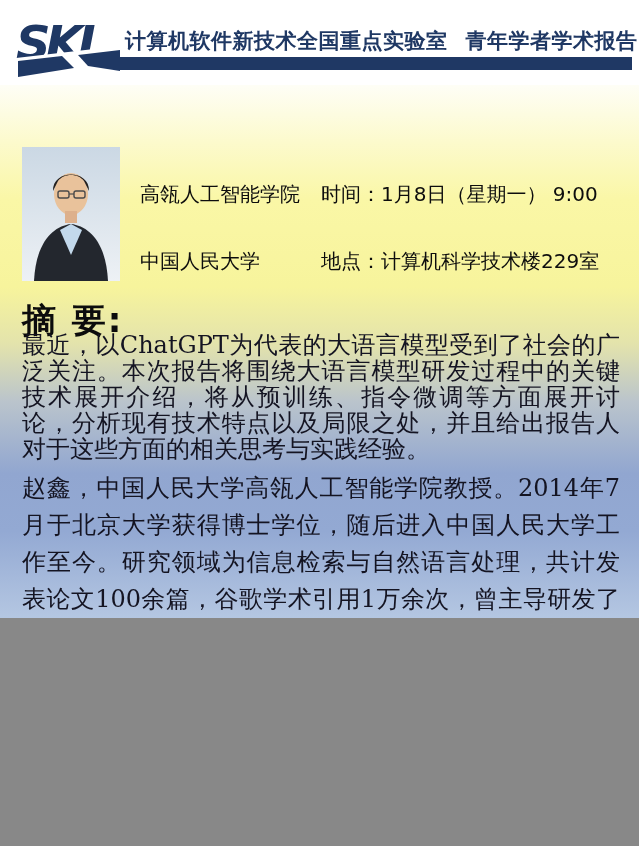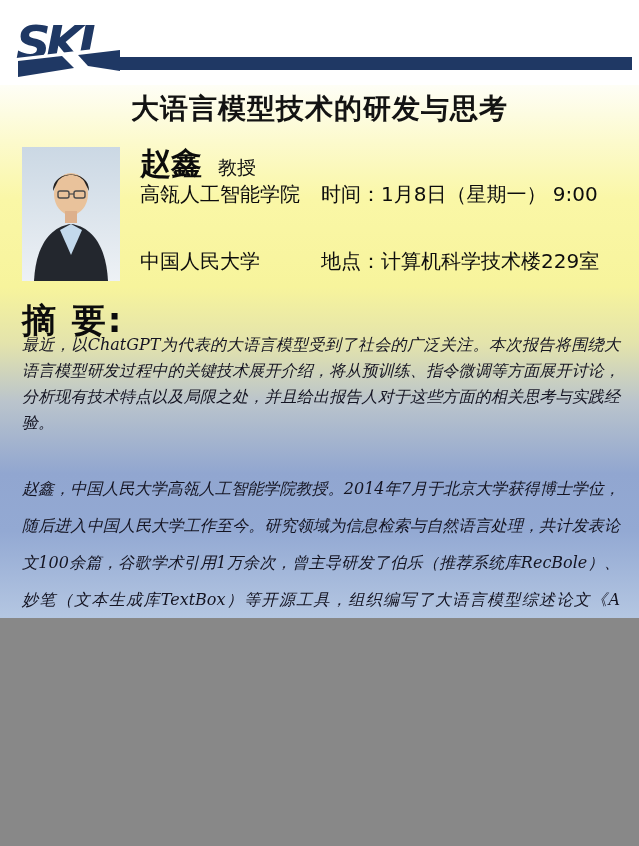--- a/index.html
+++ b/index.html
@@ -50,21 +50,21 @@
   .info-place{left:321px;top:163px;}
   
   .sec-head{
     position:absolute;left:22px;font-size:34px;font-weight:bold;color:#0c0c0c;letter-spacing:2px;
   }
   .sec-head.abstract{top:213px;}
   .sec-head.bio{top:352px;}
   .sec-body{
     position:absolute;left:22px;width:598px;text-align:justify;
     font-family:"DejaVu Serif","Liberation Serif",serif;
-    font-size:16px;color:#141422;font-style:italic;
+    font-size:24px;color:#141422;
   }
   .sec-body.abstract{top:247px;line-height:26px;}
   .sec-body.bio{top:385px;line-height:37px;}
   
   .nju-logo{position:absolute;left:350px;top:638px;width:94px;height:62px;}
   .nju-caption{position:absolute;left:322px;top:700px;width:150px;text-align:right;}
   .nju-caption .zh{font-size:9px;font-weight:bold;color:#1F3864;white-space:nowrap;}
   .nju-caption .en{font-size:5px;color:#1F3864;transform:scale(0.85);white-space:nowrap;}
   .cic-logo{position:absolute;left:505px;top:641px;width:50px;height:50px;}
   .cic-caption{position:absolute;left:458px;top:693px;width:180px;text-align:center;}
@@ -84,48 +84,47 @@
 
 <div class="poster">
 
   <div class="header">
     <svg class="skl-logo" viewBox="0 0 104 66">
       <text x="0" y="46" font-family="'DejaVu Sans',sans-serif" font-size="48" font-weight="900" font-style="italic" letter-spacing="-5" fill="#1F3864">SKL</text>
       <polygon fill="#ffffff" points="0,44 104,32 104,42 0,56"></polygon>
       <polygon fill="#1F3864" points="2,47 46,42 58,54 2,63"></polygon>
       <polygon fill="#1F3864" points="62,41 104,36 104,57 72,52"></polygon>
     </svg>
+    <div class="header-title">
+      <span>计算机软件新技术全国重点实验室</span><span class="event">青年学者学术报告</span>
+    </div>
     <div class="header-bar"></div>
   </div>
 
   <div class="grad">
 
-    <div class="talk-title">大语言模型技术的研发与思考</div>
 
     <svg class="photo" viewBox="0 0 98 134" preserveAspectRatio="none">
       <defs>
         <linearGradient id="pbg" x1="0" y1="0" x2="0" y2="1">
           <stop offset="0" stop-color="#CBD8E4"></stop>
           <stop offset="1" stop-color="#EDF1F5"></stop>
         </linearGradient>
       </defs>
       <rect x="0" y="0" width="98" height="134" fill="url(#pbg)"></rect>
       <ellipse cx="49" cy="47" rx="17" ry="21" fill="#E9C29B"></ellipse>
       <path d="M31,44 C30,22 68,22 67,44 L62,34 C56,26 42,26 36,34 Z" fill="#24201E"></path>
       <rect x="36" y="44" width="11" height="7" rx="2" fill="none" stroke="#4a4a4a" stroke-width="1.4"></rect>
       <rect x="52" y="44" width="11" height="7" rx="2" fill="none" stroke="#4a4a4a" stroke-width="1.4"></rect>
       <line x1="47" y1="47" x2="52" y2="47" stroke="#4a4a4a" stroke-width="1.2"></line>
       <rect x="43" y="64" width="12" height="12" fill="#DDB08C"></rect>
       <path d="M12,134 C14,94 32,79 49,77 C66,79 84,94 86,134 Z" fill="#23272E"></path>
       <polygon points="49,77 38,83 49,108 60,83" fill="#C3D9EC"></polygon>
     </svg>
 
-    <div class="name-row">
-      <span class="speaker-name">赵鑫</span><span class="speaker-degree">教授</span>
-    </div>
     <div class="info info-univ">中国人民大学</div>
     <div class="info info-dept">高瓴人工智能学院</div>
     <div class="info info-time"><span>时间：</span><span>1月8日（星期一） 9:00</span></div>
     <div class="info info-place"><span>地点：</span><span>计算机科学技术楼229室</span></div>
 
     <div class="sec-head abstract">摘 要:</div>
     <div class="sec-body abstract">最近，以ChatGPT为代表的大语言模型受到了社会的广泛关注。本次报告将围绕大语言模型研发过程中的关键技术展开介绍，将从预训练、指令微调等方面展开讨论，分析现有技术特点以及局限之处，并且给出报告人对于这些方面的相关思考与实践经验。</div>
 
     <div class="sec-body bio">赵鑫，中国人民大学高瓴人工智能学院教授。2014年7月于北京大学获得博士学位，随后进入中国人民大学工作至今。研究领域为信息检索与自然语言处理，共计发表论文100余篇，谷歌学术引用1万余次，曾主导研发了伯乐（推荐系统库RecBole）、妙笔（文本生成库TextBox）等开源工具，组织编写了大语言模型综述论文《A Survey of Large Language Models》(预印版文章)。荣获2020年吴文俊人工智能优秀青年奖、ECIR 2021时间检验奖（Test of Time Award）、RecSys 2022最佳学生论文提名（Best student paper runner-up）、CIKM 2022最佳资源论文提名（Best resource paper runnerup）等，入选中国科协青年人才托举工程、北京智源青年科学家、CCF-IEEE CS青年科学家。</div>
 

